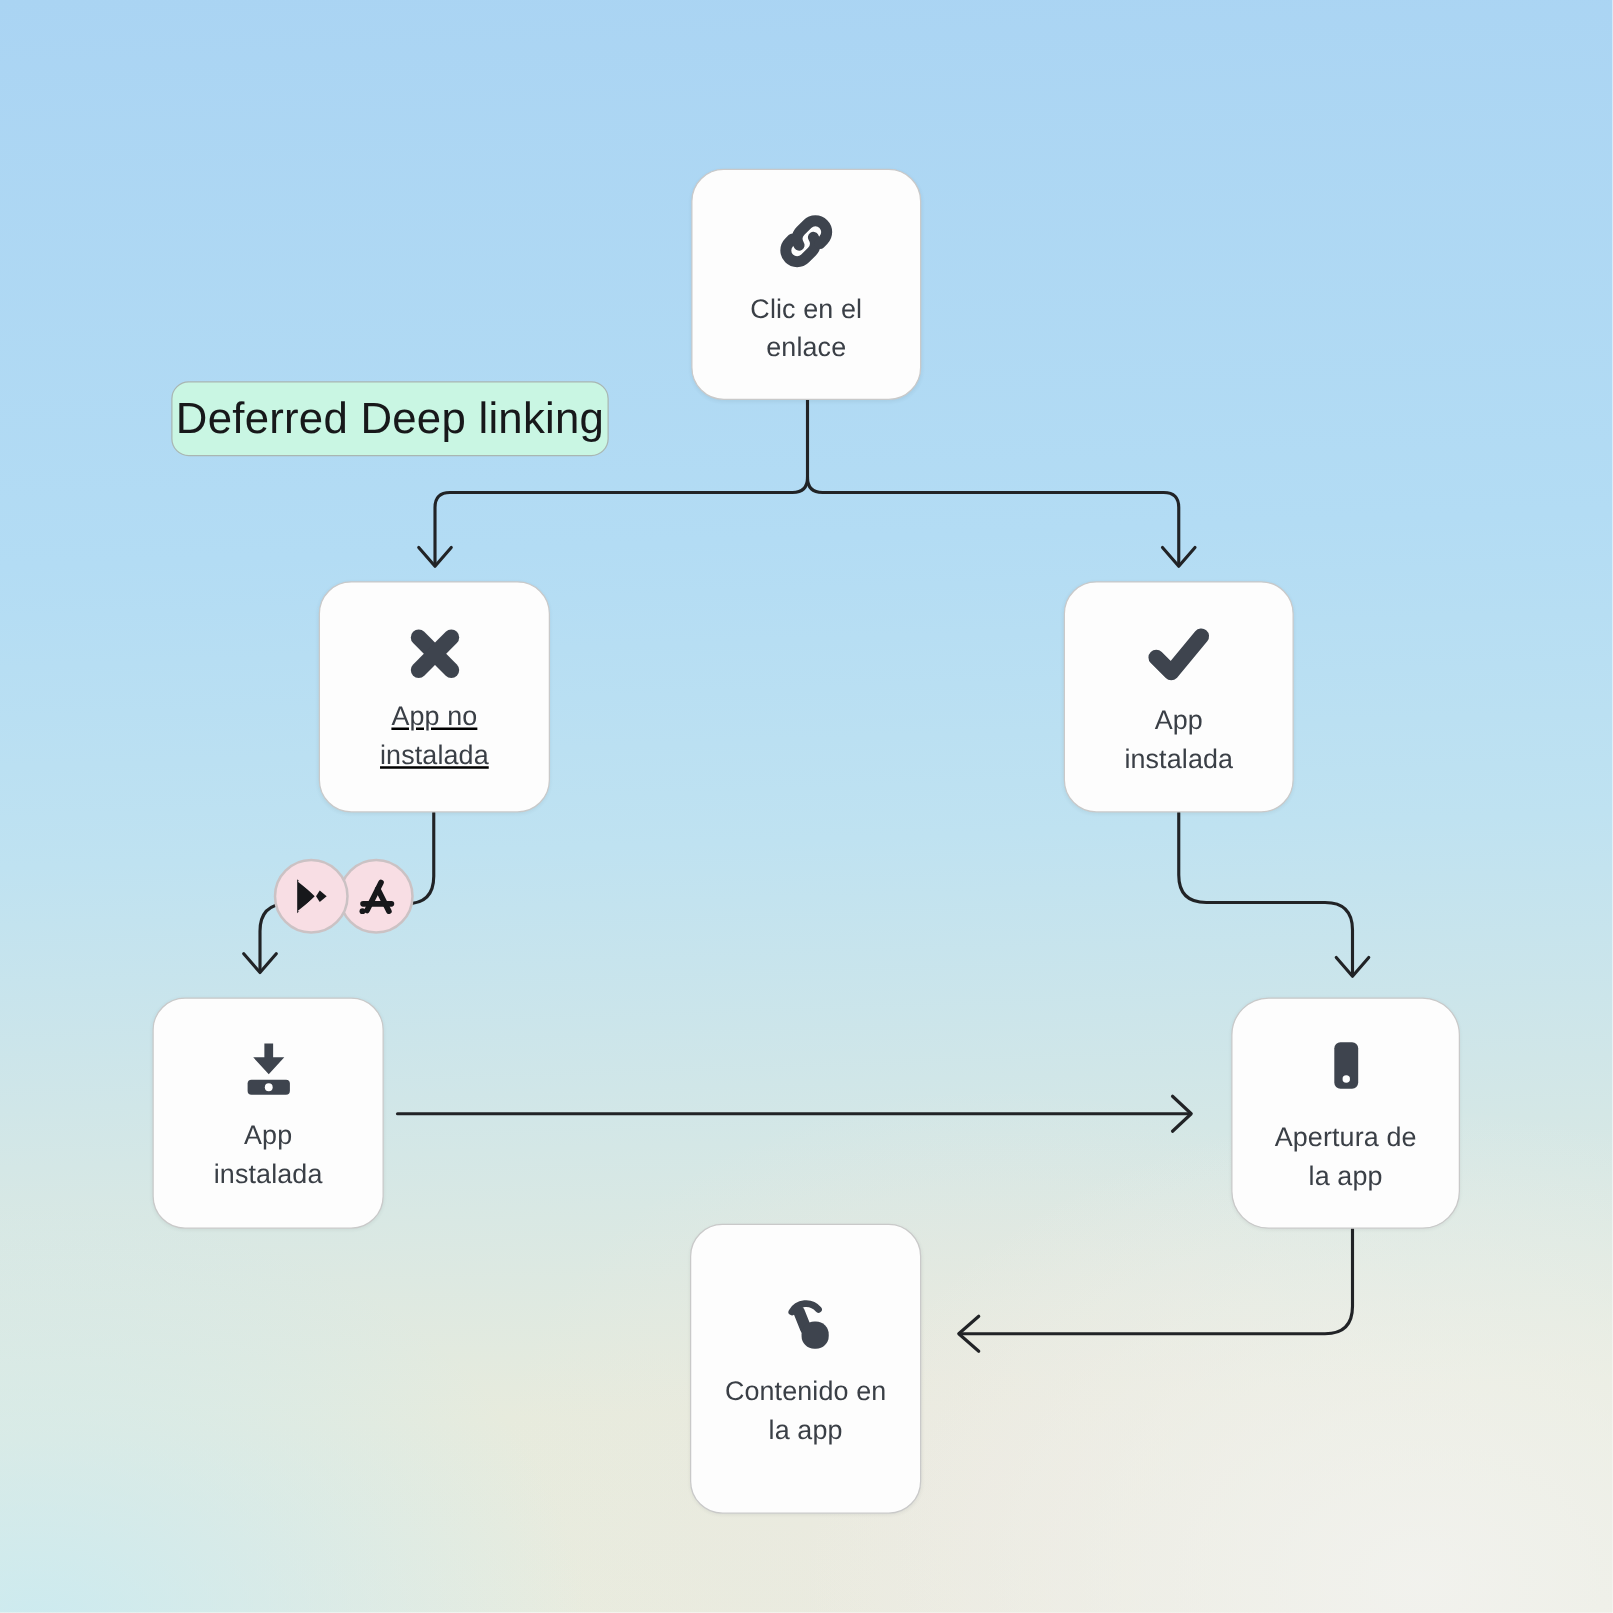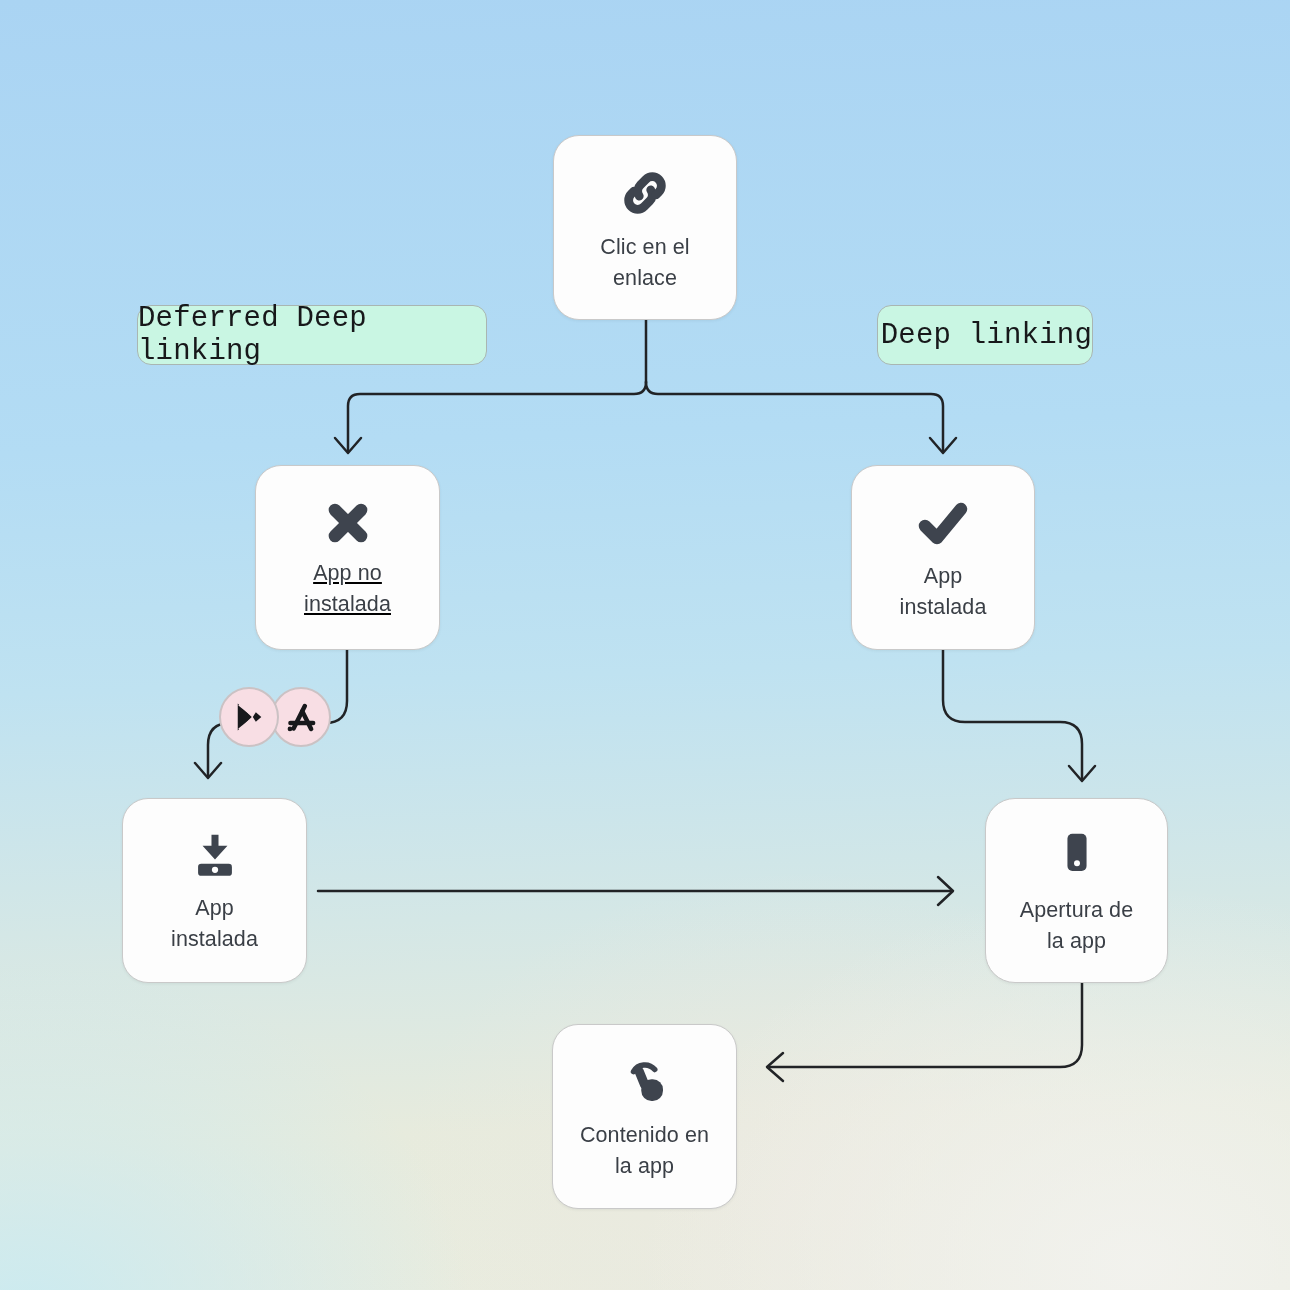--- a/index.html
+++ b/index.html
@@ -23,24 +23,23 @@
   }
   .node-icon{display:flex;align-items:center;justify-content:center;}
   .node-label{
     text-align:center;color:#3a3f46;font-size:21.5px;line-height:1.42;
     letter-spacing:0.1px;
   }
   .node-label span{display:block;}
 
   .badge{
     position:absolute;z-index:2;background:#c9f6e3;border:1.5px solid #a9b6b2;
-    border-radius:14px;display:flex;align-items:center;justify-content:flex-end;
-    color:#17181a;font-size:29px;font-weight:500;letter-spacing:0.2px;
+    border-radius:14px;display:flex;align-items:center;justify-content:center;
+    color:#17181a;font-size:35px;font-weight:500;letter-spacing:0.2px;
     box-sizing:border-box;
-    font-family:Liberation Mono, monospace;
   }
 
   .store-circle{
     position:absolute;width:60px;height:60px;border-radius:50%;
     background:#f8dee4;border:2px solid #cbc2c4;box-sizing:border-box;
     display:flex;align-items:center;justify-content:center;
   }
   .store-circle.left{left:219px;top:687px;z-index:4;}
   .store-circle.right{left:271px;top:687px;z-index:3;}
 </style>
@@ -82,23 +81,20 @@
       </svg>
     </div>
     <div class="node-label">
       <span>Clic en el</span>
       <span>enlace</span>
     </div>
   </div>
 
   <div class="badge" style="left:137px;top:305px;width:350px;height:60px;">
     <span>Deferred Deep linking</span>
-  </div>
-  <div class="badge" style="left:877px;top:305px;width:216px;height:60px;">
-    <span>Deep linking</span>
   </div>
 
   <div class="node" style="left:255px;top:465px;width:185px;height:185px;text-decoration:underline;">
     <div class="node-icon">
       <svg viewBox="0 0 24 24" width="54" height="54">
         <g stroke="#3e444e" stroke-width="5.6" stroke-linecap="round">
           <path d="M6.2 6.2 L17.8 17.8"></path>
           <path d="M17.8 6.2 L6.2 17.8"></path>
         </g>
       </svg>
@@ -162,21 +158,21 @@
         <rect x="8.3" y="3.4" width="7.4" height="14.4" rx="1.9" fill="#3e444e"></rect>
         <circle cx="12" cy="14.8" r="1.15" fill="#ffffff"></circle>
       </svg>
     </div>
     <div class="node-label">
       <span>Apertura de</span>
       <span>la app</span>
     </div>
   </div>
 
-  <div class="node" style="left:552px;top:1024px;width:185px;height:185px;">
+  <div class="node" style="left:552px;top:979px;width:185px;height:232px;">
     <div class="node-icon">
       <svg viewBox="0 0 24 24" width="60" height="60">
         <path d="M7.4 7.8 A5.2 5.2 0 0 1 15.9 7.0" fill="none" stroke="#3e444e" stroke-width="2.2" stroke-linecap="round"></path>
         <rect x="8.9" y="5.6" width="3.7" height="9.6" rx="1.85" transform="rotate(-22 10.75 10.4)" fill="#3e444e"></rect>
         <rect x="10.5" y="10.9" width="8.7" height="8.7" rx="4.1" fill="#3e444e"></rect>
       </svg>
     </div>
     <div class="node-label">
       <span>Contenido en</span>
       <span>la app</span>

